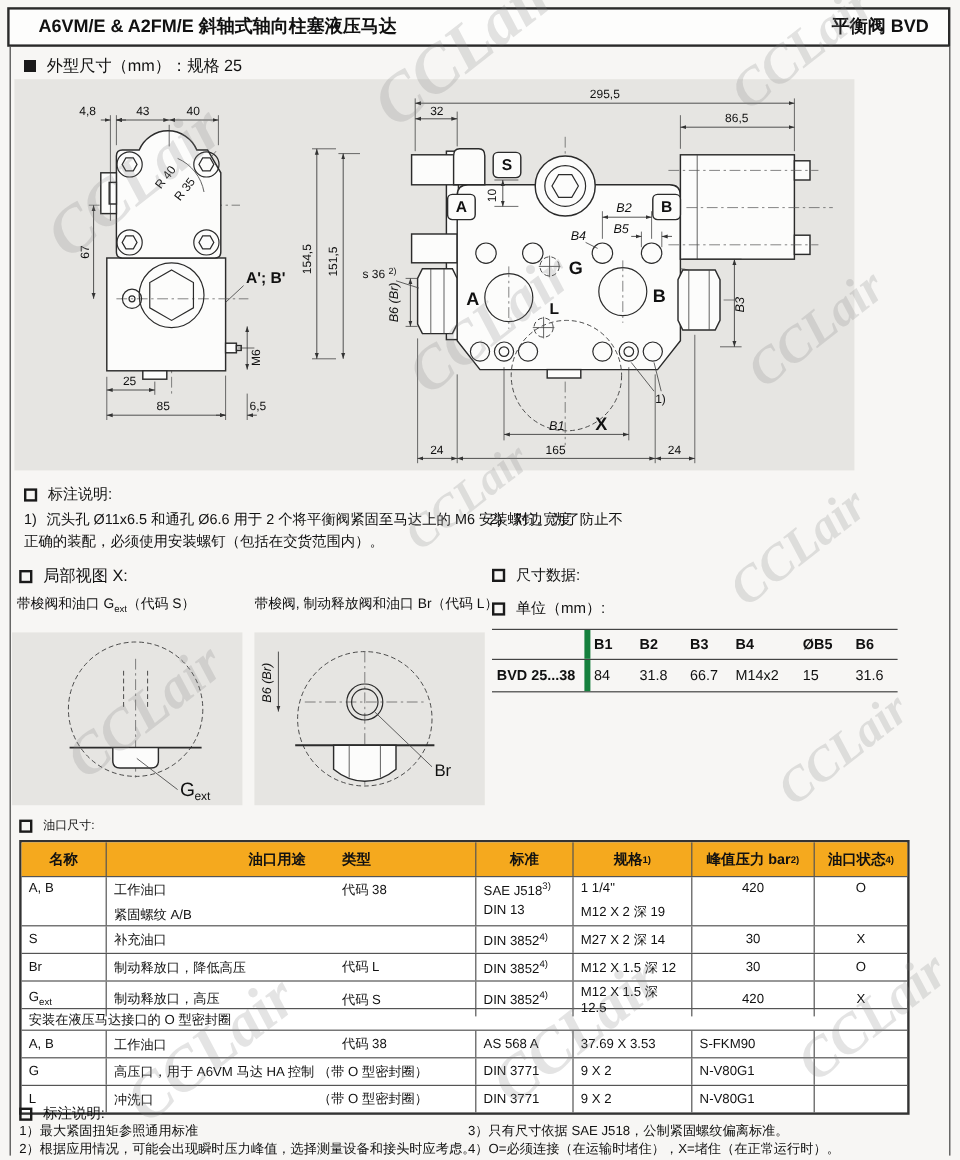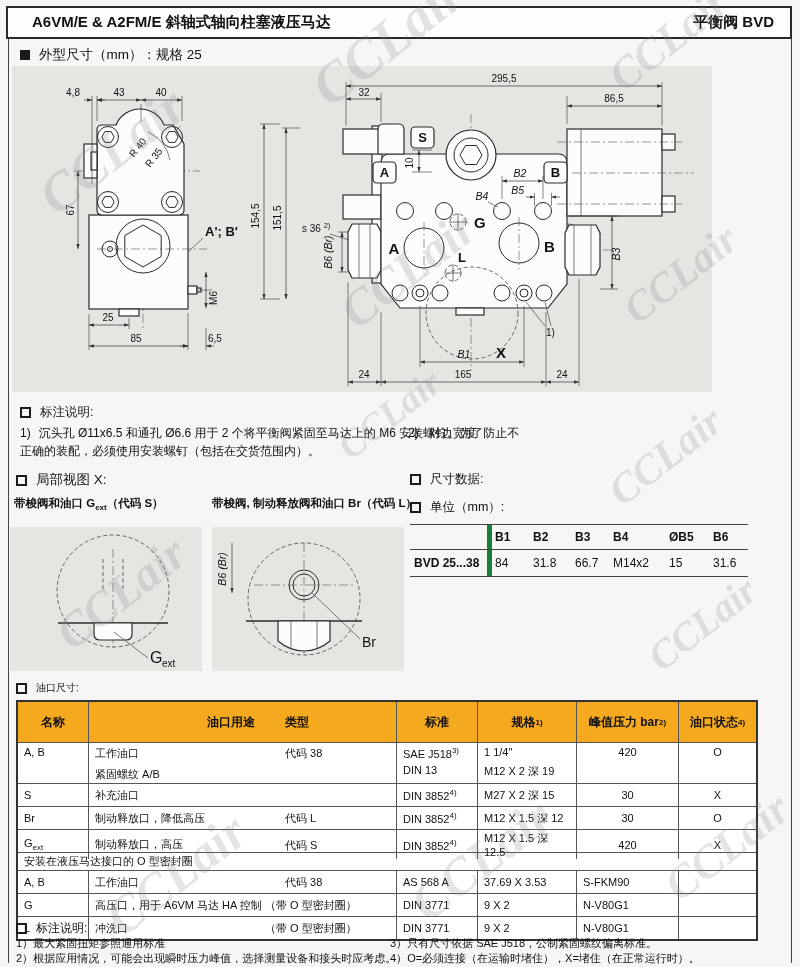--- a/index.html
+++ b/index.html
@@ -27,21 +27,21 @@
   }
   .frame{
     position:absolute;left:8px;top:39px;width:782px;height:924px;
     border-left:1.5px solid #444;border-right:1.5px solid #444;
     pointer-events:none;z-index:1;
   }
   .sec-title{position:absolute;font-size:13.5px;display:flex;align-items:center;z-index:2;}
   .sq-f{display:inline-block;width:10px;height:10px;background:#1a1a1a;margin-right:9px;}
   .sq-o{display:inline-block;width:7px;height:7px;border:2.2px solid #1a1a1a;margin-right:9px;}
   .panel{position:absolute;background:#e6e5e2;z-index:2;}
-  .caption{position:absolute;font-size:11.5px;z-index:2;font-weight:bold;}
+  .caption{position:absolute;font-size:11.5px;z-index:2;}
   sub.small{font-size:8px;}
   sup.small{font-size:8px;}
 
   
   .notes-top-title{position:absolute;left:20px;top:404px;font-size:12.5px;display:flex;align-items:center;z-index:2;}
   .note-item{position:absolute;font-size:12px;line-height:1.5;z-index:2;}
 
   
   .dt{position:absolute;left:410px;top:524px;width:338px;font-size:12px;z-index:2;}
   .dt-head,.dt-row{display:grid;grid-template-columns:82px 38px 42px 38px 56px 44px 38px;align-items:center;}
@@ -49,21 +49,21 @@
   .dt-row{height:26px;border-bottom:1.5px solid #444;}
   .dt-c0{border-right:5px solid #15803d;height:100%;display:flex;align-items:center;font-weight:bold;padding-left:4px;box-sizing:border-box;}
   .dt-cell{padding-left:3px;}
 
   
   .pt{position:absolute;left:16px;top:700px;width:742px;border:2px solid #333;background:#fff;font-size:11px;z-index:2;box-sizing:border-box;}
   .pt-row{display:grid;grid-template-columns:70px 308px 81px 99px 102px 78px;}
   .pt-row > div{border-left:1px solid #555;padding:1px 6px;display:flex;flex-direction:column;justify-content:center;position:relative;box-sizing:border-box;}
   .pt-row > div:first-child{border-left:none;}
   .pt-row + .pt-row{border-top:1px solid #555;}
-  .pt-head{background:#F5A91E;font-weight:bold;font-size:12px;height:40px;}
+  .pt-head{background:#F5A91E;font-weight:bold;font-size:12px;height:28px;}
   .pt-head > div{flex-direction:row;align-items:center;justify-content:center;}
   .h-use-wrap{justify-content:flex-start !important;}
   .h-use{position:absolute;left:118px;}
   .h-type{position:absolute;left:196px;}
   .cell-type{position:absolute;left:196px;top:50%;transform:translateY(-50%);}
   .r-tall{height:40px;}
   .r-tall > div{justify-content:flex-start;padding-top:3px;}
   .r-tall .cell-type{top:3px;transform:none;}
   .r-m{height:22px;}
   .r-span{height:17px;}
@@ -472,21 +472,21 @@
 
   <div class="pt-row r-m">
     <div>S</div>
     <div>
         <span>补充油口</span>
         <span class="cell-type"></span>
       </div>
     <div>
         <span><span>DIN 3852</span><sup class="small">4)</sup></span>
       </div>
-    <div>M27 X 2 深 15</div>
+    <div>M27 X 2 深 14</div>
     <div class="c-center">30</div>
     <div class="c-center">X</div>
   </div>
 
   <div class="pt-row r-m">
     <div>Br</div>
     <div>
         <span>制动释放口，降低高压</span>
         <span class="cell-type">代码 L</span>
       </div>

